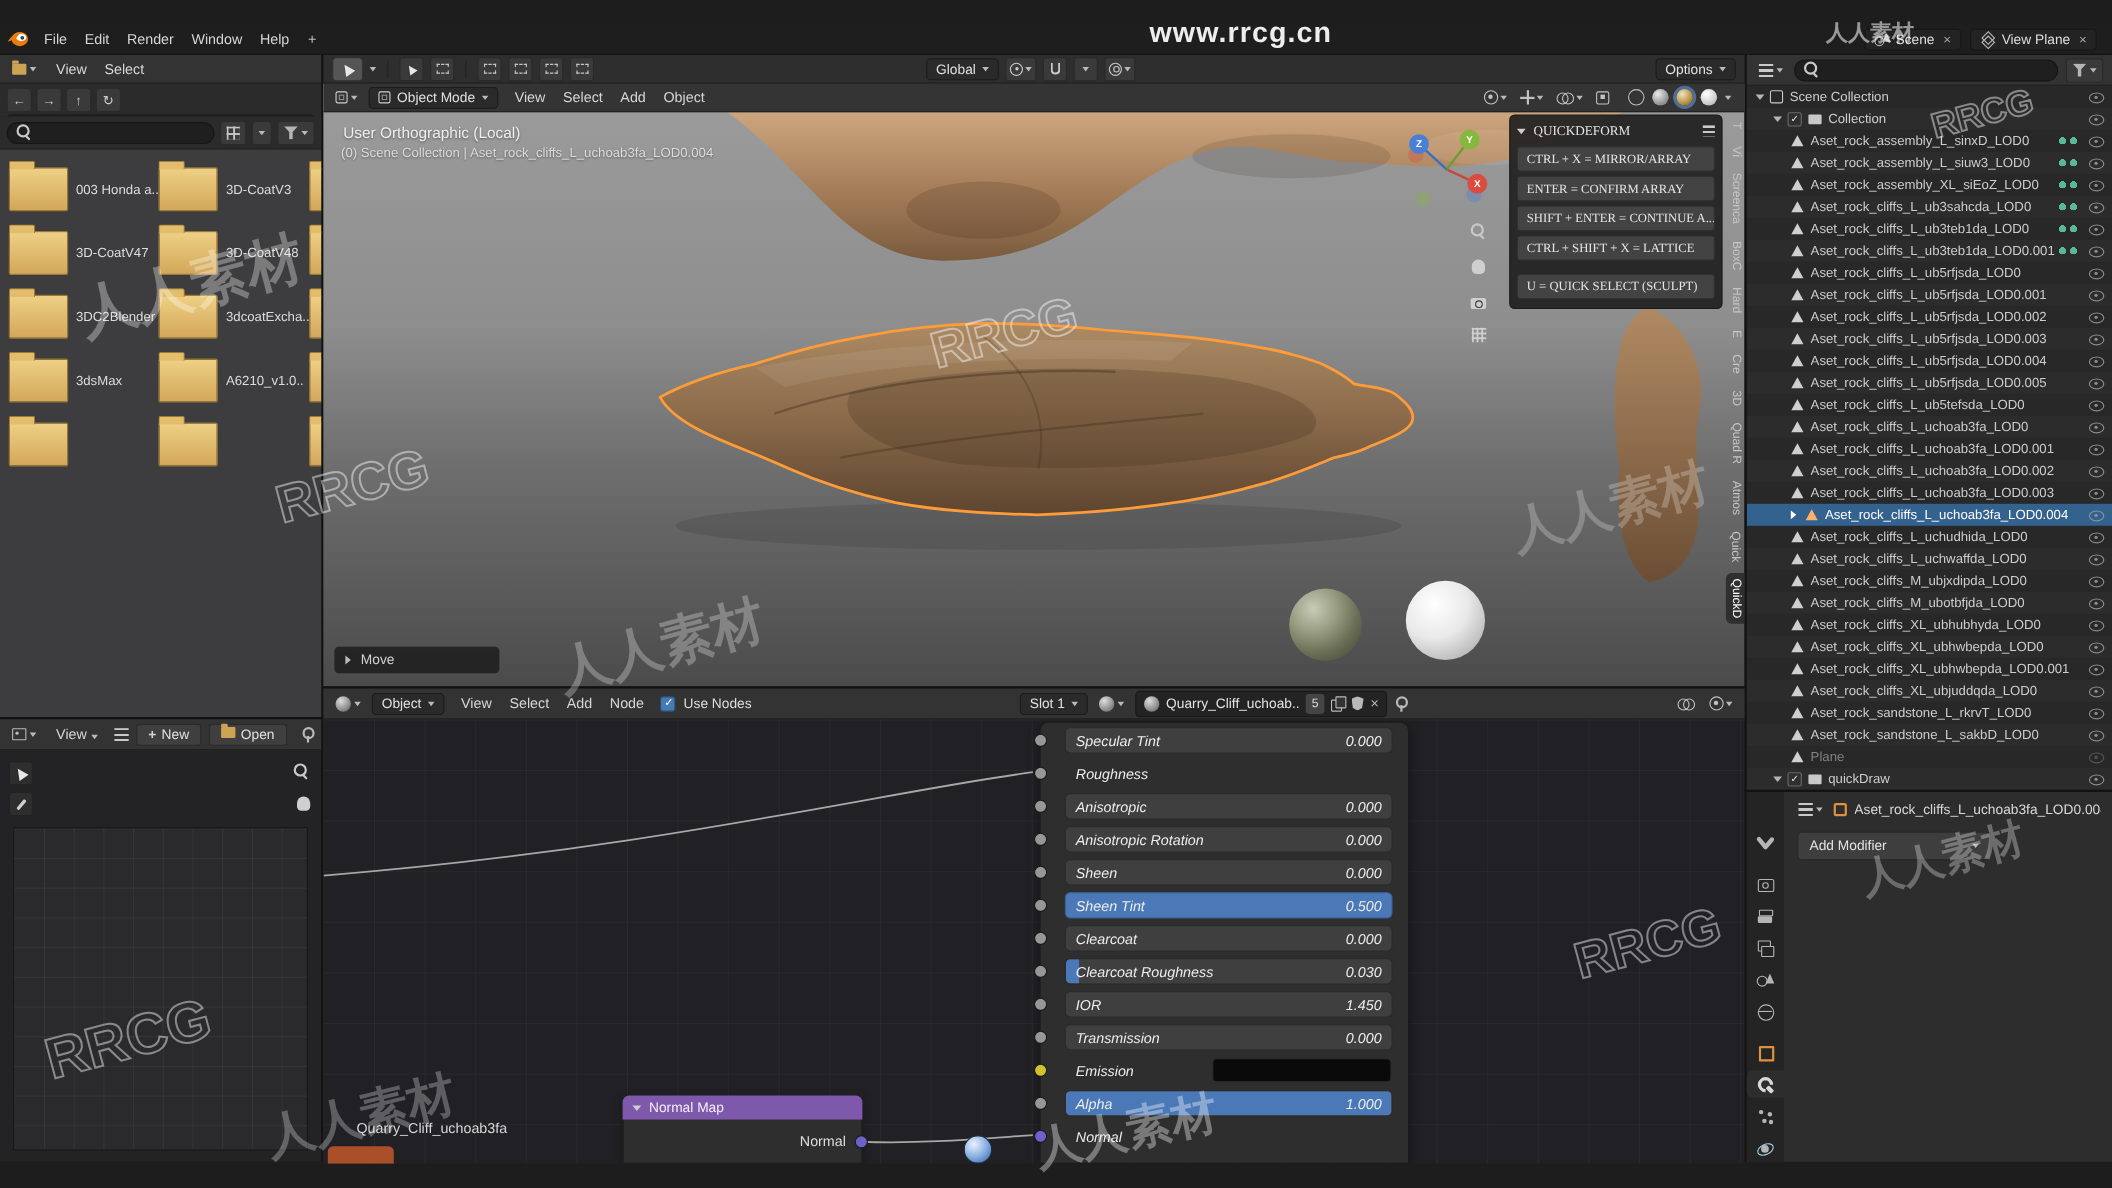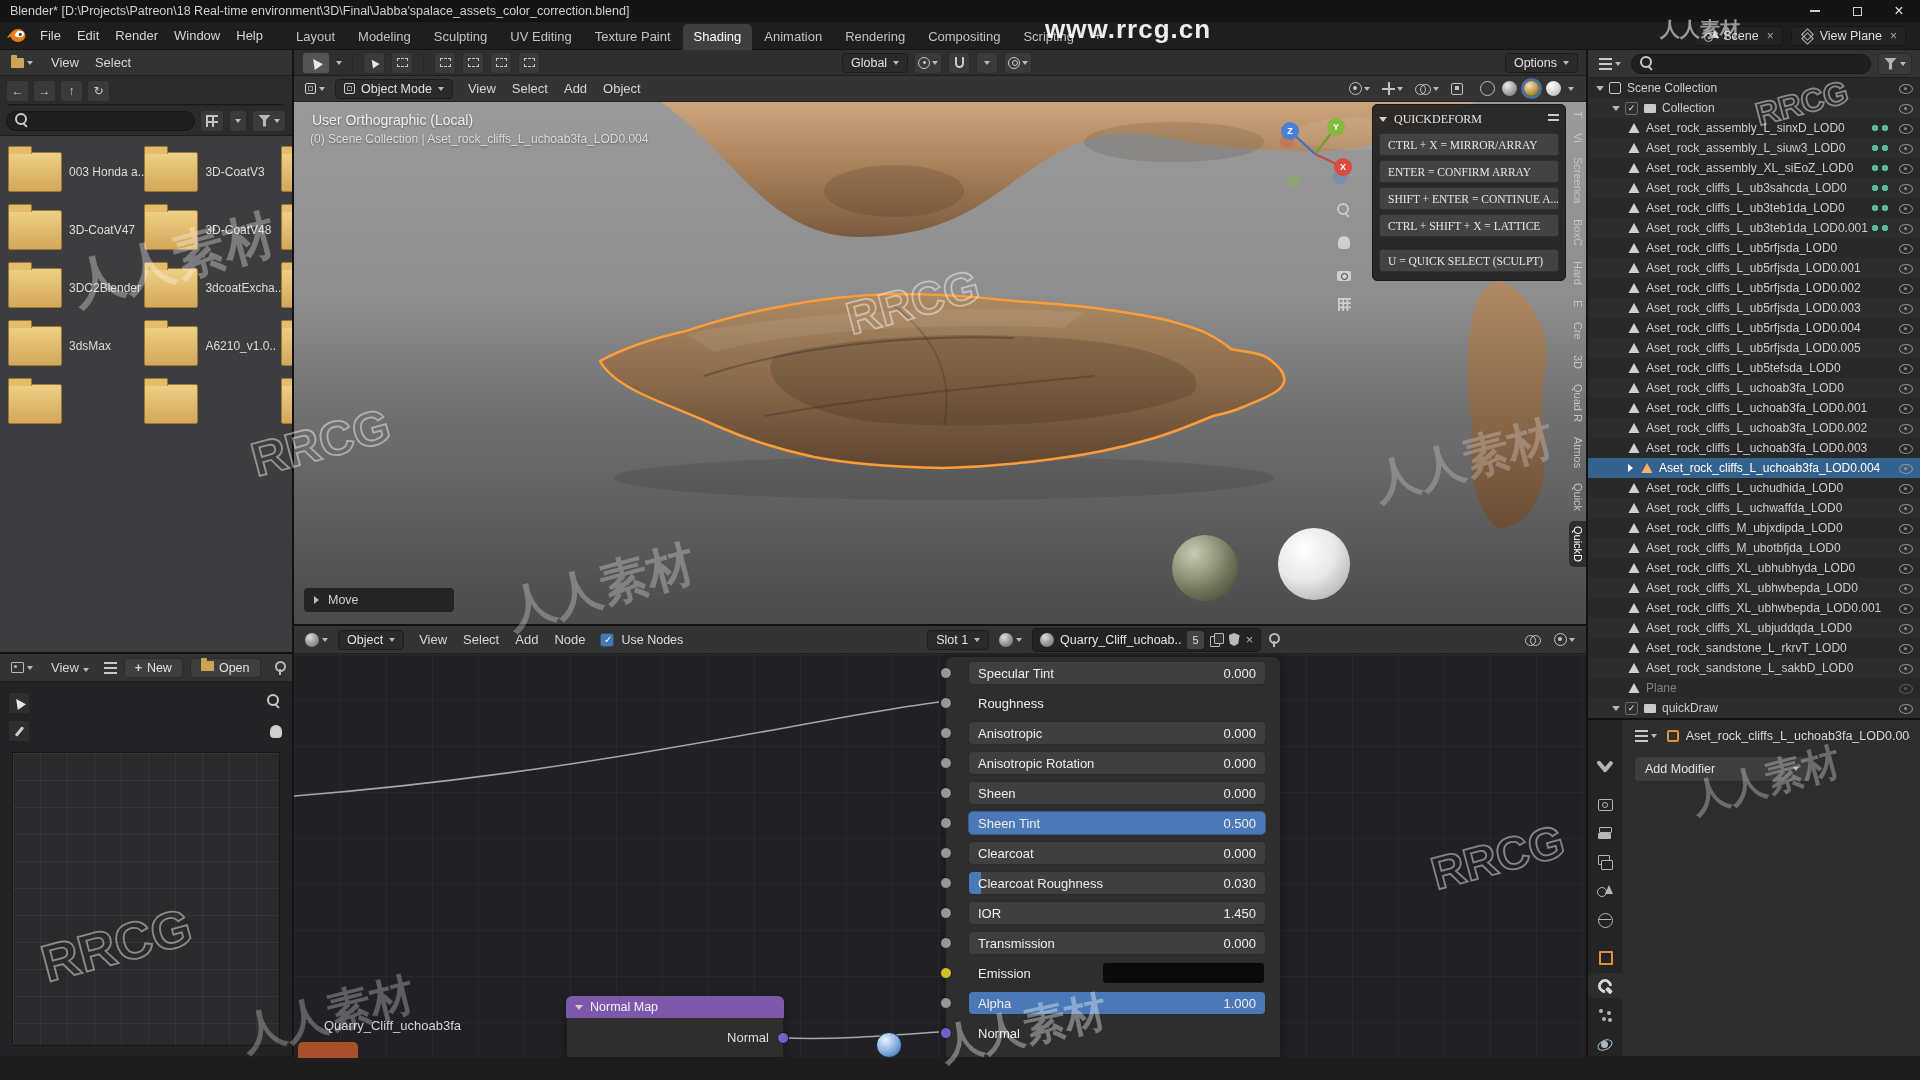--- a/index.html
+++ b/index.html
@@ -161,21 +161,21 @@
   .sphere1{position:absolute;left:878px;top:459px;width:66px;height:66px;border-radius:50%;background:radial-gradient(circle at 33% 28%,#c9cbb6 0%,#9da186 30%,#6b6f55 62%,#3f4233 100%);z-index:2;}
   .sphere2{position:absolute;left:984px;top:452px;width:72px;height:72px;border-radius:50%;background:radial-gradient(circle at 36% 30%,#ffffff 0%,#e9e9e9 45%,#b9b9b9 80%,#9d9d9d 100%);z-index:1;}
   .op-panel{position:absolute;left:10px;bottom:12px;height:24px;width:150px;background:rgba(24,24,24,.78);border-radius:4px;display:flex;align-items:center;gap:9px;padding:0 10px;font-size:12.5px;color:#d2d2d2;z-index:4;}
 
   
   .shader{position:absolute;left:294px;top:624px;width:1292px;height:432px;background:#212125;border-top:2px solid #121212;}
   .sh-body{position:relative;width:100%;height:404px;overflow:hidden;background-color:#212125;background-image:linear-gradient(rgba(255,255,255,.035) 1px,transparent 1px),linear-gradient(90deg,rgba(255,255,255,.035) 1px,transparent 1px);background-size:46px 46px;}
   .noodles{position:absolute;left:0;top:0;pointer-events:none;}
   .mat-field{display:inline-flex;align-items:center;gap:6px;background:#232323;border:1px solid #191919;border-radius:4px;padding:2px 7px;}
   .mat-name{font-size:12.5px;color:#e2e2e2;white-space:nowrap;}
-  .bsdf{position:absolute;left:651px;top:2px;width:336px;height:402px;background:#2e2e2e;border:1px solid #1c1c1c;border-radius:8px 8px 0 0;padding:4px 14px 0 22px;box-shadow:0 2px 10px rgba(0,0,0,.35);}
+  .bsdf{position:absolute;left:651px;top:2px;width:336px;height:402px;background:#2e2e2e;border:1px solid #1c1c1c;border-radius:8px 8px 0 0;padding:4px 14px 0 22px;box-shadow:0 2px 10px rgba(0,0,0,.35);font-style:italic;}
   .nrow{position:relative;height:24px;margin-bottom:6px;display:flex;align-items:center;}
   .nrow .socket{position:absolute;left:-28px;top:6px;width:12px;height:12px;border-radius:50%;background:#979797;border:1px solid #1a1a1a;}
   .nrow.s-yellow .socket{background:#cfc22e;}
   .nrow.s-purple .socket{background:#6b63c9;}
   .slider{position:relative;flex:1;height:24px;background:#3f3f3f;border:1px solid #2b2b2b;border-radius:5px;display:flex;align-items:center;padding:0 9px;overflow:hidden;font-size:13px;color:#ededed;}
   .fillbar{position:absolute;left:0;top:0;bottom:0;width:var(--fill,0%);background:#4b79b7;}
   .nrow.hl .slider{background:#4b79b7;border-color:#3a5d8c;}
   .nrow.plain .slider{background:transparent;border-color:transparent;}
   .nlabel{position:relative;z-index:1;white-space:nowrap;}
   .nval{position:relative;z-index:1;margin-left:auto;white-space:nowrap;}
@@ -273,64 +273,37 @@
   .wm-o.i{left:40px;top:915px;font-size:52px;transform:rotate(-15deg);}
   .wm-o.j{left:1430px;top:830px;font-size:46px;transform:rotate(-15deg);}
   .wm-o.k{left:1755px;top:85px;font-size:32px;transform:rotate(-15deg);}
   .wm-o.l{left:845px;top:275px;font-size:46px;transform:rotate(-15deg);}
 </style>
 </head>
 <body>
 
 <div id="root">
 
-  <div class="titlebar">
-    <span class="title-text">Blender* [D:\Projects\Patreon\18 Real-time environment\3D\Final\Jabba'spalace_assets_color_correction.blend]</span>
-    <div class="winbtns">
-      <div class="winbtn">
-          <span class="wb-min"></span>
-        </div>
-      <div class="winbtn">
-          <span class="wb-max"></span>
-        </div>
-      <div class="winbtn">
-          <span class="wb-x"></span>
-        </div>
-    </div>
-  </div>
 
   <div class="topbar">
     <span style="display:inline-flex;margin-right:2px;">
       <svg width="20" height="15" viewBox="0 0 20 15">
           <ellipse cx="12" cy="7.5" rx="7.5" ry="6.5" fill="#e87d0d"></ellipse>
           <ellipse cx="13.3" cy="6" rx="4.6" ry="3.3" fill="#fff"></ellipse>
           <circle cx="14.3" cy="6.4" r="1.7" fill="#1b4a6b"></circle>
           <path d="M1,10 C4,4.5 8,2.5 12,2.5 L8,7.5 Z" fill="#e87d0d"></path>
         </svg>
     </span>
     <div class="menubar">
 
     <span class="menu-item">File</span>
         <span class="menu-item">Edit</span>
         <span class="menu-item">Render</span>
         <span class="menu-item">Window</span>
         <span class="menu-item">Help</span>
-      </div>
-    <div class="ws-tabs">
-
-    <span class="ws-tab">Layout</span>
-        <span class="ws-tab">Modeling</span>
-        <span class="ws-tab">Sculpting</span>
-        <span class="ws-tab">UV Editing</span>
-        <span class="ws-tab">Texture Paint</span>
-        <span class="ws-tab active">Shading</span>
-        <span class="ws-tab">Animation</span>
-        <span class="ws-tab">Rendering</span>
-        <span class="ws-tab">Compositing</span>
-        <span class="ws-tab">Scripting</span>
       </div>
     <span class="ws-add">+</span>
     <div class="tb-right">
       <div class="tb-dd">
         <span class="ic-scene"></span>
         <span>Scene</span>
         <span class="mini-x">×</span>
       </div>
       <div class="tb-dd">
         <span class="ic-layers"></span>

